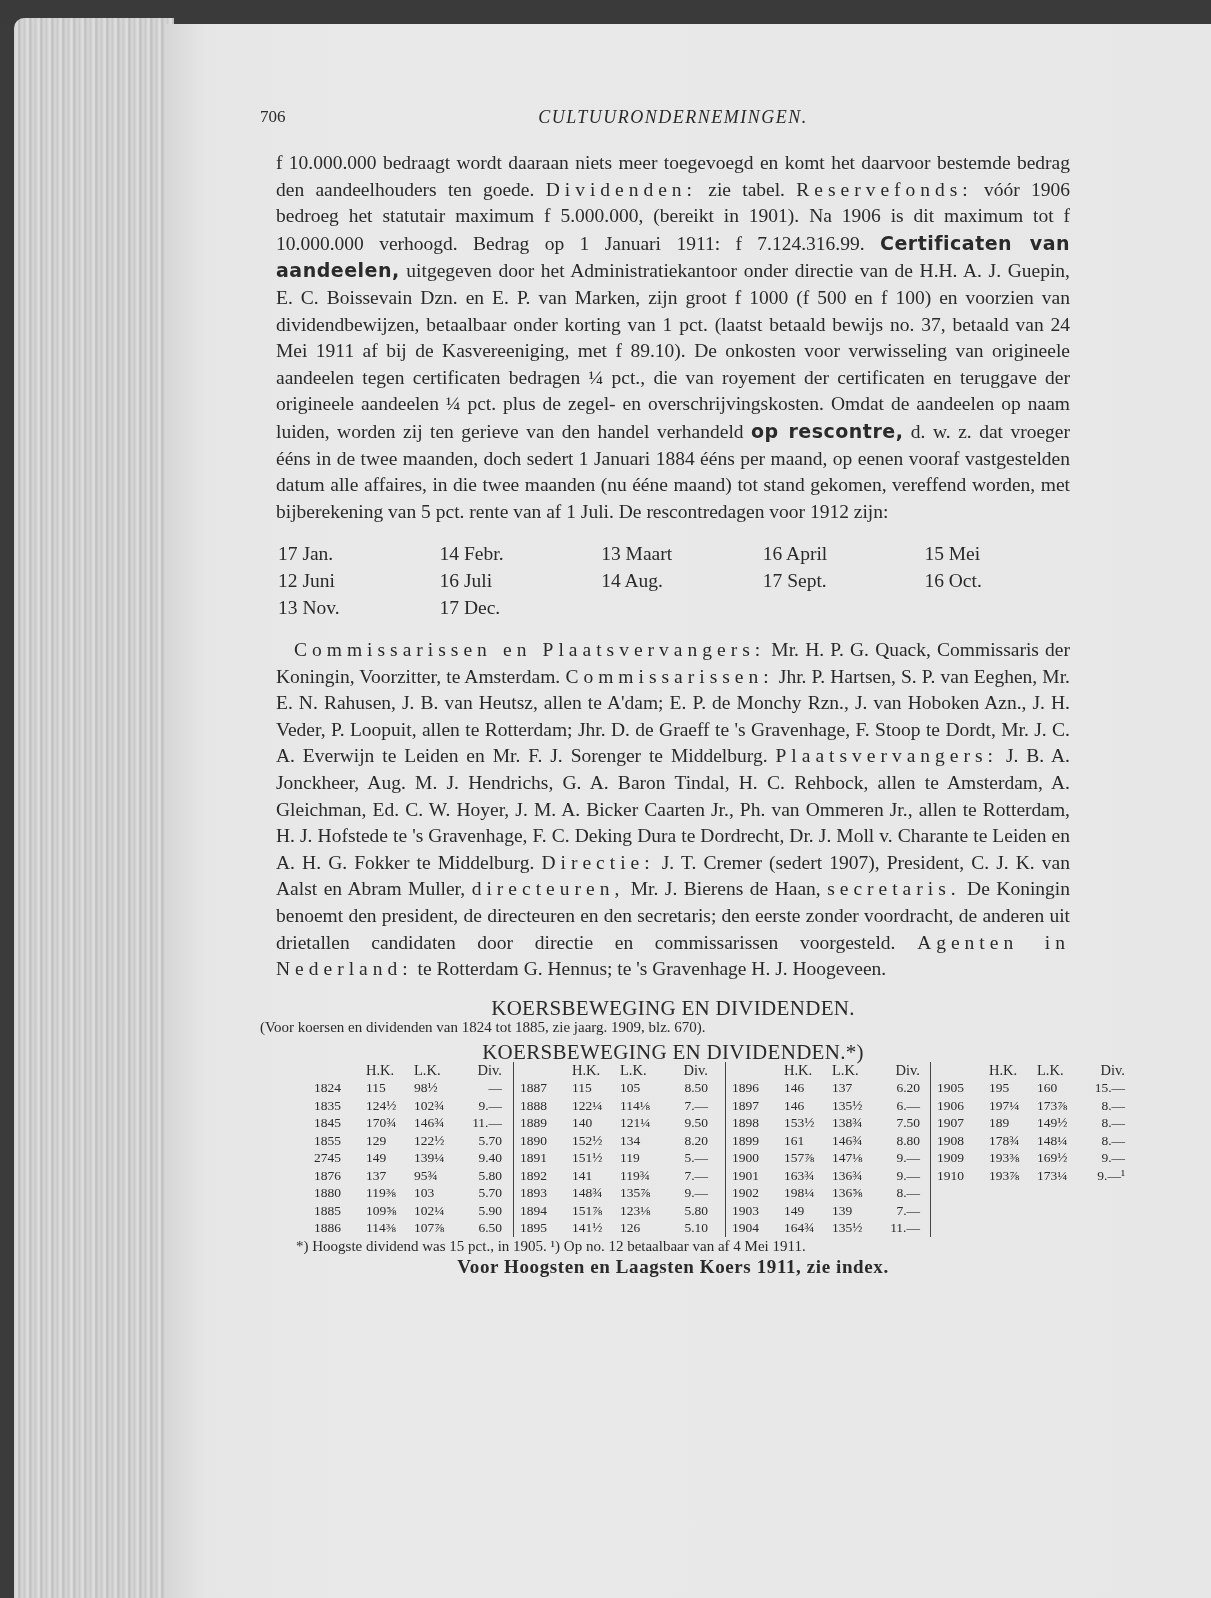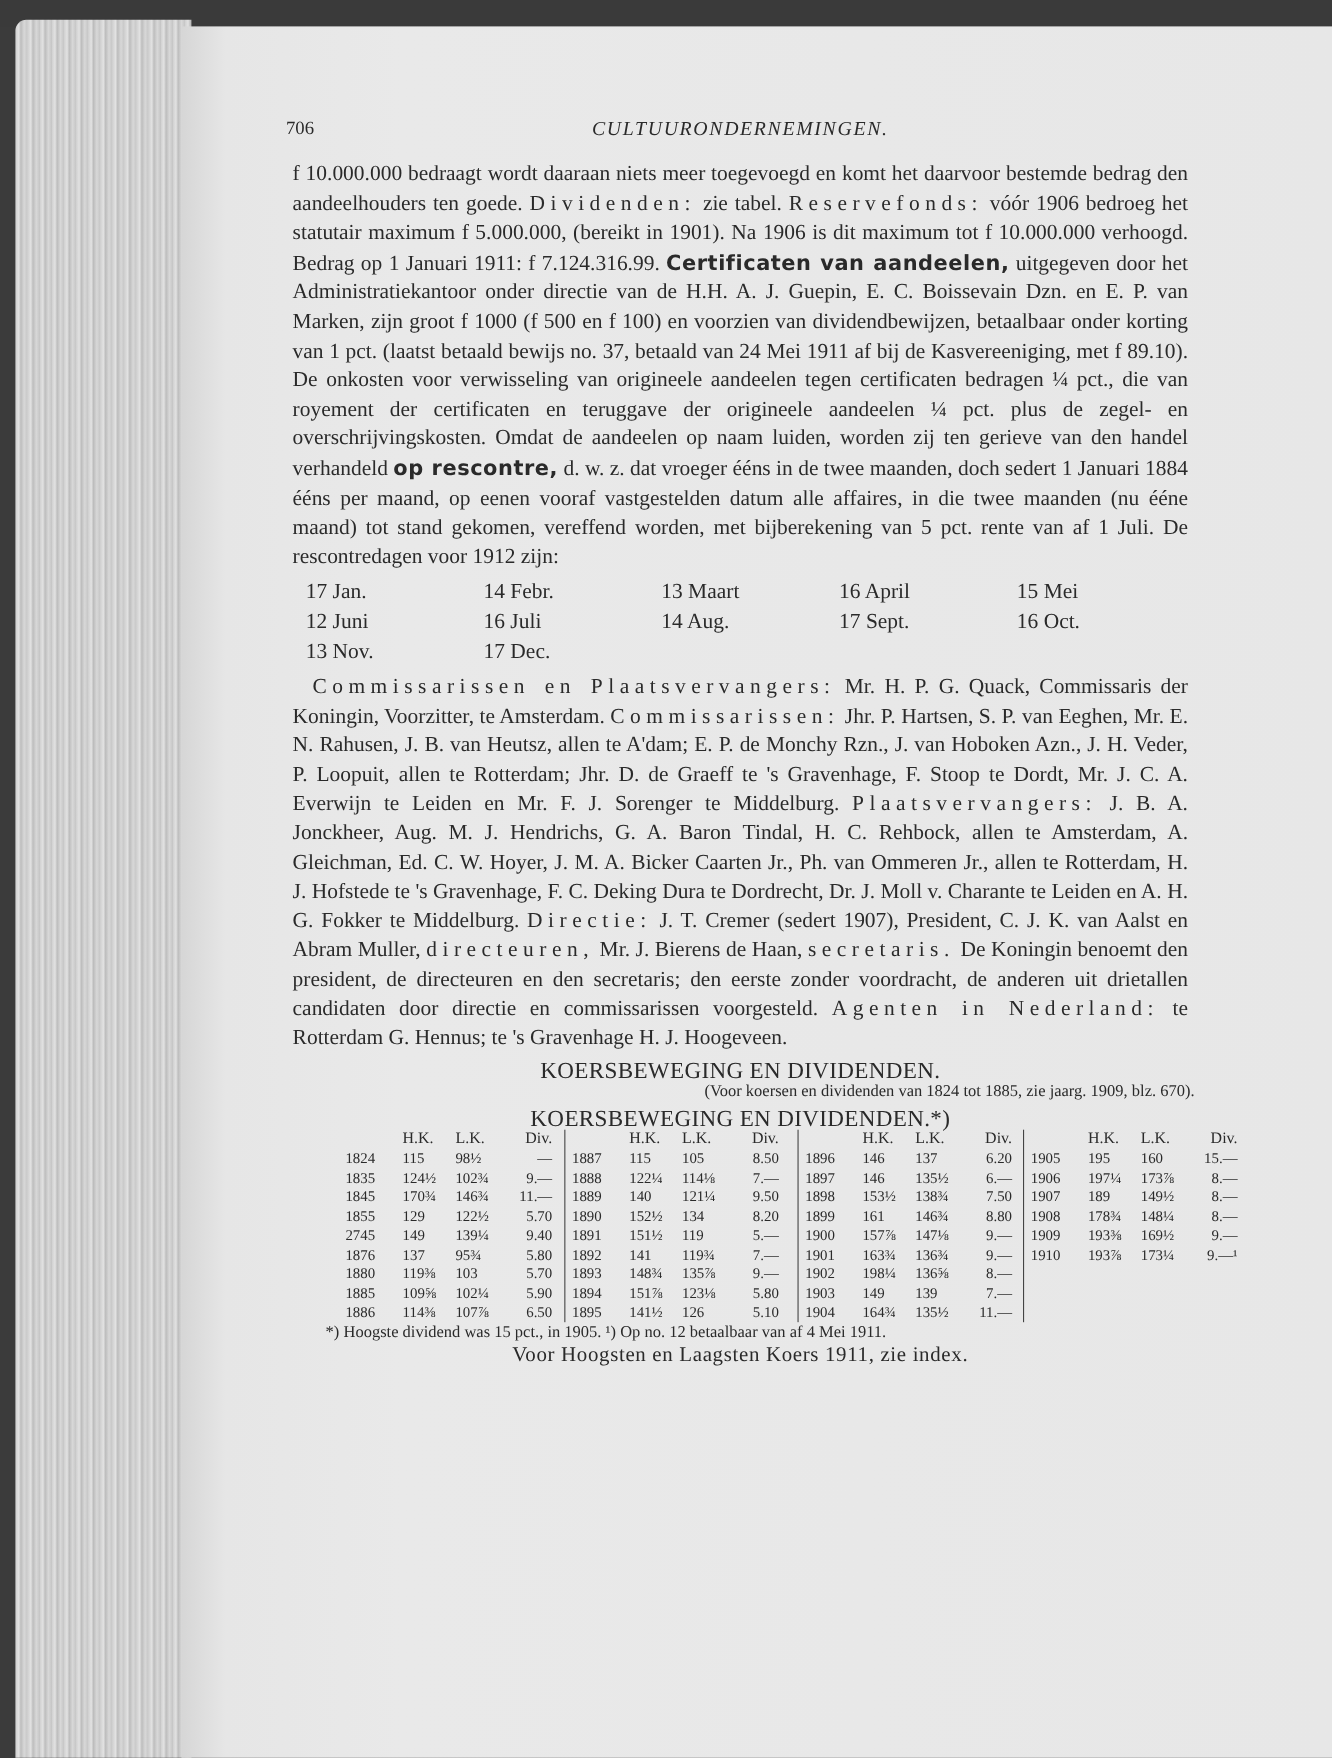--- a/index.html
+++ b/index.html
@@ -19,35 +19,35 @@
     background: linear-gradient(90deg, #d6d6d6 0px, #e6e6e6 40px, #e9e9e9 200px, #e7e7e7 100%);
   }
   .top-strip { position: absolute; left: 0; top: 0; width: 1211px; height: 24px; background: #3a3a3a; }
   .content {
     position: absolute; left: 260px; top: 104px; width: 826px;
     font-size: 19.5px; line-height: 26.6px;
   }
   .running-head { position: relative; height: 30px; margin-bottom: 12px; }
   .page-number { position: absolute; left: 0; top: 0; font-size: 17px; }
   .running-title { position: absolute; left: 0; right: 0; top: 0; text-align: center; font-style: italic; letter-spacing: 1.5px; font-size: 18px; }
-  p.body { margin: 6px; text-align: justify; }
+  p.body { margin: 16px; text-align: justify; }
   .spaced { letter-spacing: 5px; }
   .bold-sans { font-family: "DejaVu Sans", "Liberation Sans", sans-serif; font-weight: bold; font-size: 19px; letter-spacing: 0.5px; }
   .dates-grid { display: grid; grid-template-columns: repeat(5, 1fr); padding-left: 18px; }
   .indent { text-indent: 18px; }
   .table-title { text-align: center; font-size: 21px; letter-spacing: 0.3px; line-height: 19px; margin-top: 6px; }
-  .table-subtitle { text-align: right; font-size: 15px; line-height: 19px; }
+  .table-subtitle { text-align: left; font-size: 15px; line-height: 19px; }
   .tbl { display: grid; grid-template-columns: 205px 212px 205px 204px; font-size: 13.5px; line-height: 17.5px; margin-top: 0px; }
   .col { padding: 0 6px; margin-left: 48px; }
   .col + .col { border-left: 1.5px solid #444; }
   .row { display: grid; grid-template-columns: 52px 48px 44px 44px; }
   .row.head { font-size: 14.5px; }
   .row span:nth-child(4) { text-align: right; }
   .footnote { font-size: 15px; line-height: 18px; padding-left: 36px; }
-  .final-line { text-align: center; font-size: 19px; line-height: 24px; letter-spacing: 0.6px; }
+  .final-line { text-align: center; font-size: 19px; line-height: 24px; letter-spacing: 0.6px; font-weight: bold; }
 </style>
 </head>
 <body>
 
 <div class="top-strip"></div>
 <div class="book-edge"></div>
 <div class="page"></div>
 
 <div class="content">
   <div class="running-head">

